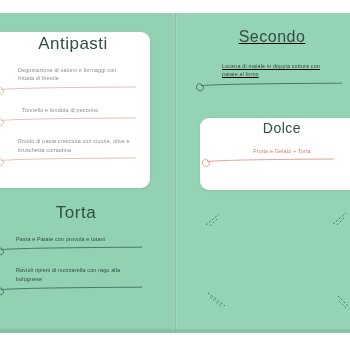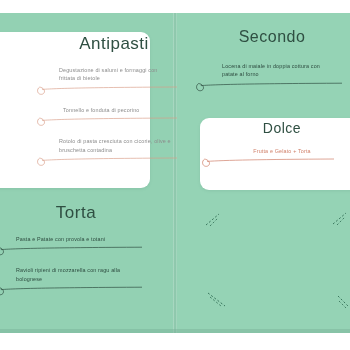--- a/index.html
+++ b/index.html
@@ -64,23 +64,23 @@
   }
   #card-dolce {
     left: 200px;
     top: 118px;
     width: 166px;
     height: 72px;
   }
 
   
   .section { position: absolute; }
-  #section-antipasti { left: 0px;   top: 34px;  width: 146px; padding-left: 41px; }
+  #section-antipasti { left: 0px;   top: 34px;  width: 146px; }
   #section-primi     { left: 0px;   top: 203px; width: 152px; }
-  #section-secondo   { left: 196px; top: 28px;  width: 152px; }
+  #section-secondo   { left: 196px; top: 28px;  width: 152px; text-decoration: underline; }
   #section-dolce     { left: 206px; top: 120px; width: 152px; }
 
   .section-title {
     text-align: center;
     font-weight: 300;
     letter-spacing: .5px;
     margin: 0;
   }
   #section-antipasti .section-title,
   #section-primi .section-title { font-size: 17px; }

